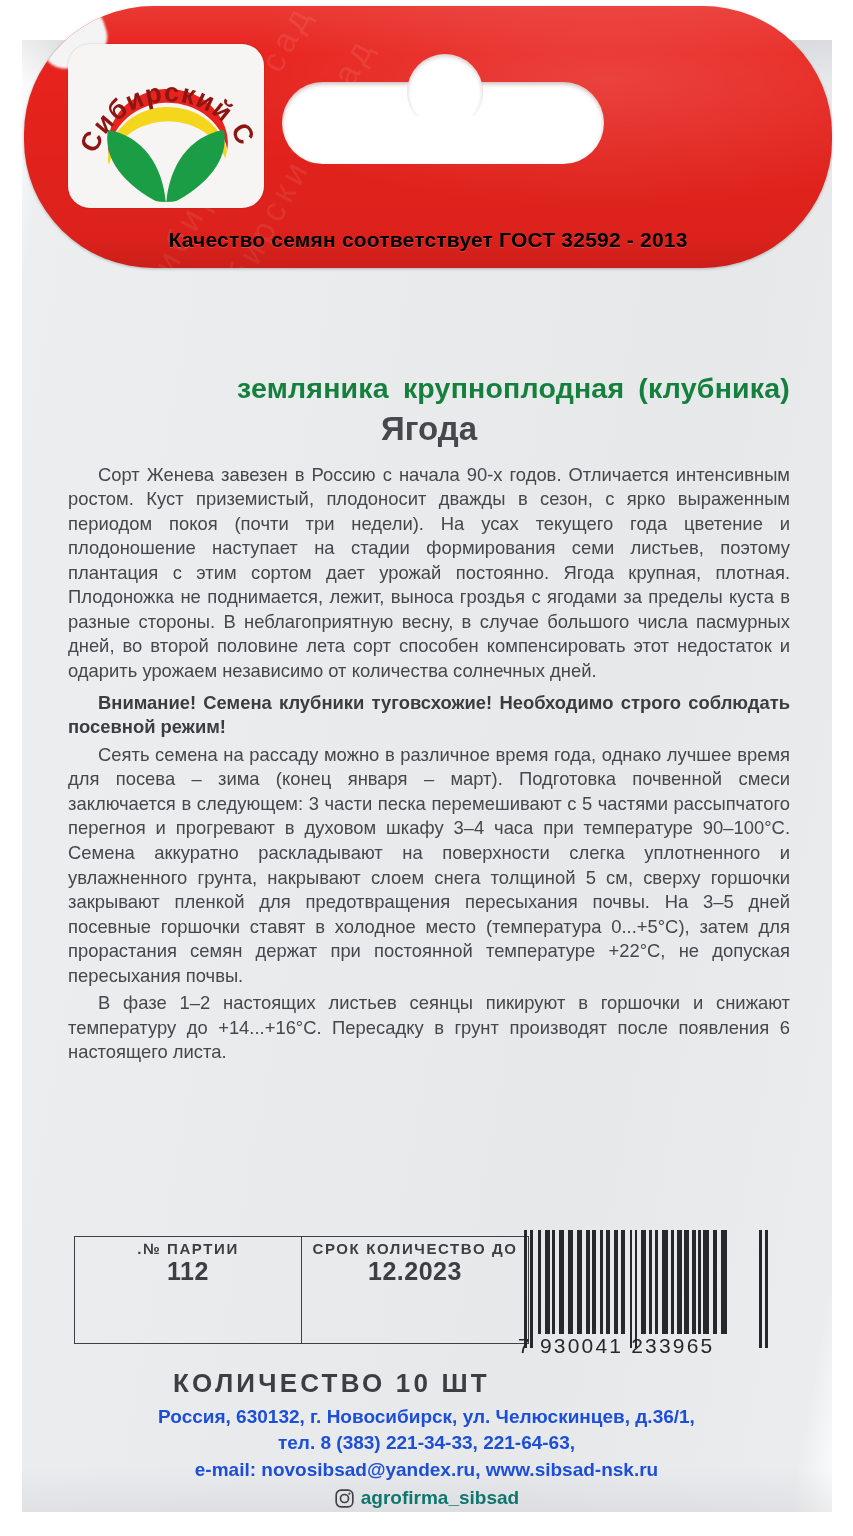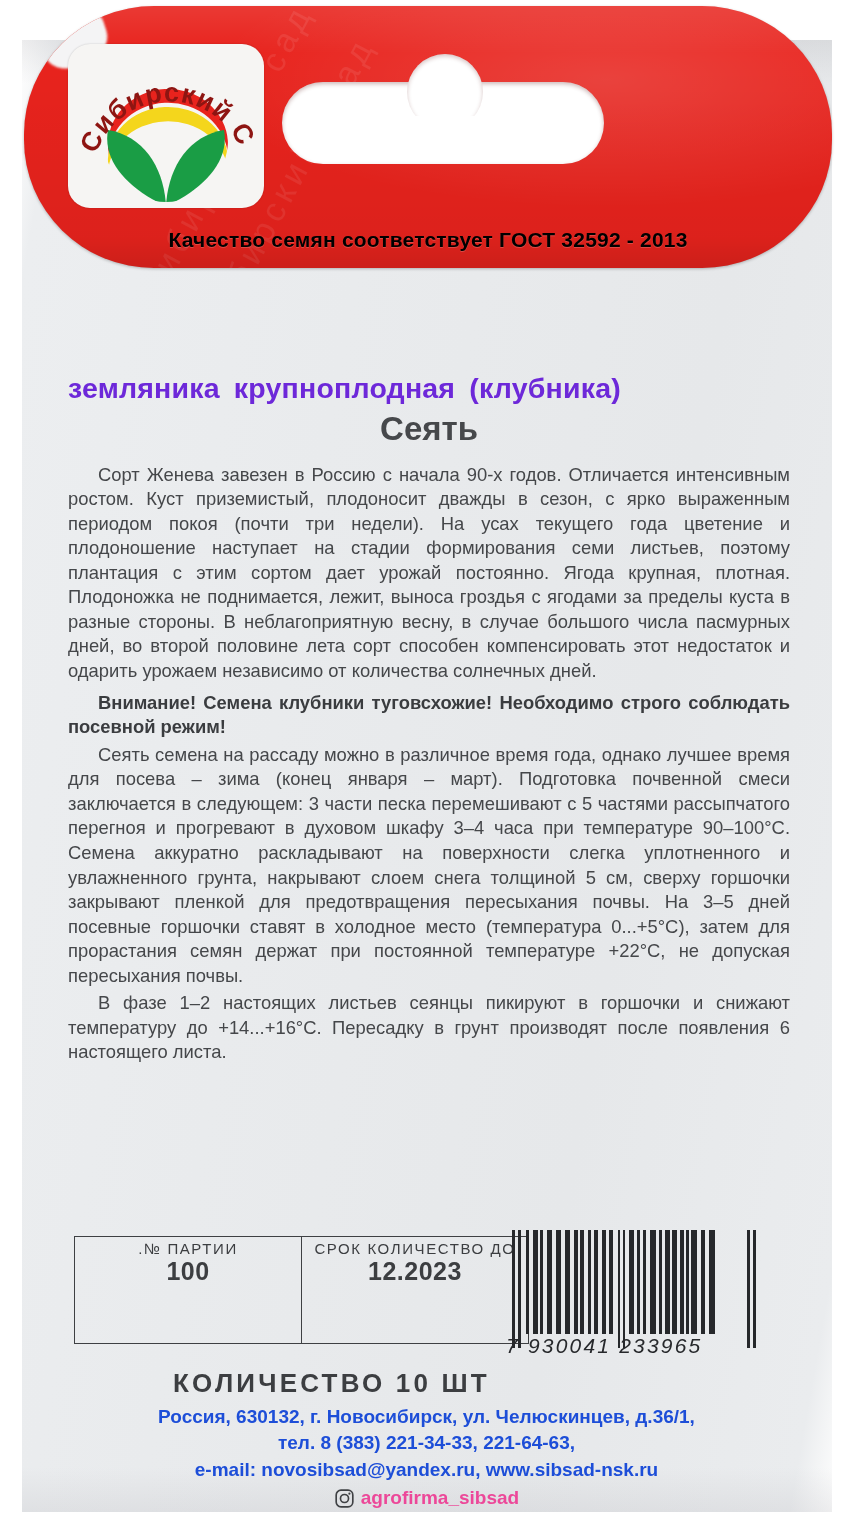--- a/index.html
+++ b/index.html
@@ -140,25 +140,25 @@
   
   .content {
     position: absolute;
     left: 68px;
     top: 372px;
     width: 722px;
     color: #3b3d40;
   }
 
   .title-line1 {
-    text-align: left;
+    text-align: right;
     font-size: 28.5px;
     font-weight: bold;
     letter-spacing: .2px;
-    color: #6d28d9;
+    color: #15803d;
     line-height: 1.18;
     word-spacing: 6px;
   }
   .title-line2 {
     text-align: center;
     font-size: 33px;
     font-weight: bold;
     color: #46484b;
     line-height: 1.3;
     margin-top: 2px;
@@ -201,42 +201,41 @@
   .info-table td {
     border: 1.6px solid #3e4043;
     padding: 0;
     text-align: center;
     vertical-align: top;
     color: #3c3e41;
   }
   .cell-label {
     display: block;
     font-size: 15px;
-    font-weight: normal;
+    font-weight: bold;
     letter-spacing: 1.6px;
     line-height: 1.28;
     padding-top: 2px;
   }
   .cell-value {
     display: block;
     font-size: 25px;
     font-weight: bold;
     line-height: 1.08;
     letter-spacing: .5px;
   }
   .row-top td { height: 56px; }
   .row-bot td { height: 52px; }
 
   
   .barcode-wrap {
     position: absolute;
-    right: 16px; top: -6px;
+    right: 4px; top: -6px;
     width: 256px;
     height: 140px;
-    font-style: italic;
   }
   .bars {
     position: relative;
     height: 104px;
     width: 244px;
     margin-left: 6px;
   }
   .bars i {
     position: absolute;
     top: 0;
@@ -277,21 +276,21 @@
     color: #1d4ed8;
   }
   .insta-row {
     margin-top: 4px;
     display: flex;
     align-items: center;
     justify-content: center;
     gap: 6px;
     font-size: 19px;
     font-weight: bold;
-    color: #ec4899;
+    color: #0f766e;
   }
   .insta-row svg { display:block; }
 </style>
 </head>
 <body>
 
 <div id="packet">
 
   <div class="card-body"></div>
 
@@ -325,36 +324,36 @@
           <textPath href="#arcpath" startOffset="6%">Сибирский Сад</textPath>
         </text>
       </svg>
     </div>
 
     <div class="gost-line">Качество семян соответствует  ГОСТ 32592 - 2013</div>
   </div>
 
   <div class="content">
     <div class="title-line1">земляника   крупноплодная (клубника)</div>
-    <div class="title-line2">Сеять</div>
+    <div class="title-line2">Ягода</div>
 
     <p class="para">Сорт Женева завезен в Россию с начала 90-х годов. Отличается интенсивным ростом. Куст приземистый, плодоносит дважды в сезон, с ярко выраженным периодом покоя (почти три недели). На усах текущего года цветение и плодоношение наступает на стадии формирования семи листьев, поэтому плантация с этим сортом дает урожай постоянно. Ягода крупная, плотная. Плодоножка не поднимается, лежит, выноса гроздья с ягодами за пределы куста в разные стороны. В неблагоприятную весну, в случае большого числа пасмурных дней, во второй половине лета сорт способен компенсировать этот недостаток и одарить урожаем независимо от количества солнечных дней.</p>
     <p class="para bold">Внимание! Семена клубники туговсхожие! Необходимо строго соблюдать посевной режим!</p>
     <p class="para tight">Сеять семена на рассаду можно в различное время года, однако лучшее время для посева – зима (конец января – март). Подготовка почвенной смеси заключается в следующем: 3 части песка перемешивают с 5 частями рассыпчатого перегноя и прогревают в духовом шкафу 3–4 часа при температуре 90–100°C. Семена аккуратно раскладывают на поверхности слегка уплотненного и увлажненного грунта, накрывают слоем снега толщиной 5 см, сверху горшочки закрывают пленкой для предотвращения пересыхания почвы. На 3–5 дней посевные горшочки ставят в холодное место (температура 0...+5°C), затем для прорастания семян держат при постоянной температуре +22°C, не допуская пересыхания почвы.</p>
     <p class="para tight">В фазе 1–2 настоящих листьев сеянцы пикируют в горшочки и снижают температуру до +14...+16°C. Пересадку в грунт производят после появления 6 настоящего листа.</p>
   </div>
 
   <div class="bottom-block">
 
     <table class="info-table">
       <tbody>
           <tr class="row-top">
         <td>
           <span class="cell-label">.№ ПАРТИИ</span>
-          <span class="cell-value">100</span>
+          <span class="cell-value">112</span>
         </td>
         <td>
           <span class="cell-label">СРОК КОЛИЧЕСТВО ДО</span>
           <span class="cell-value">12.2023</span>
         </td>
       </tr>
     </tbody>
       </table>
 
     <div class="barcode-wrap">

